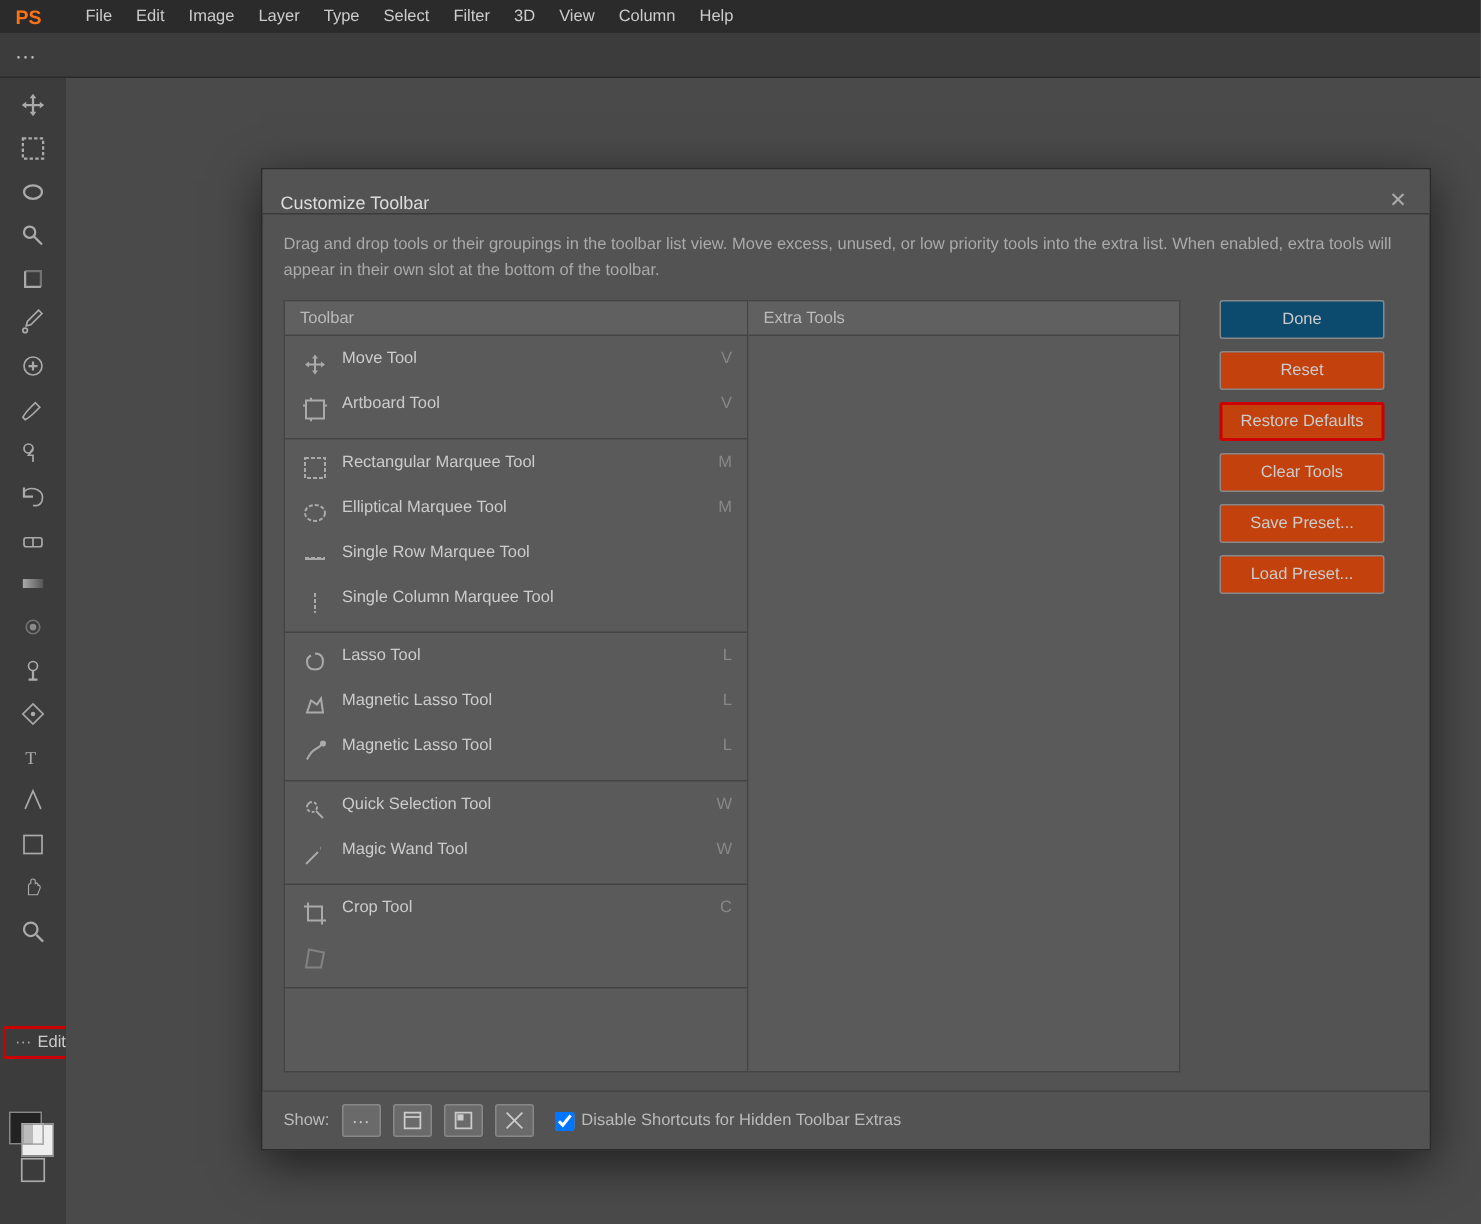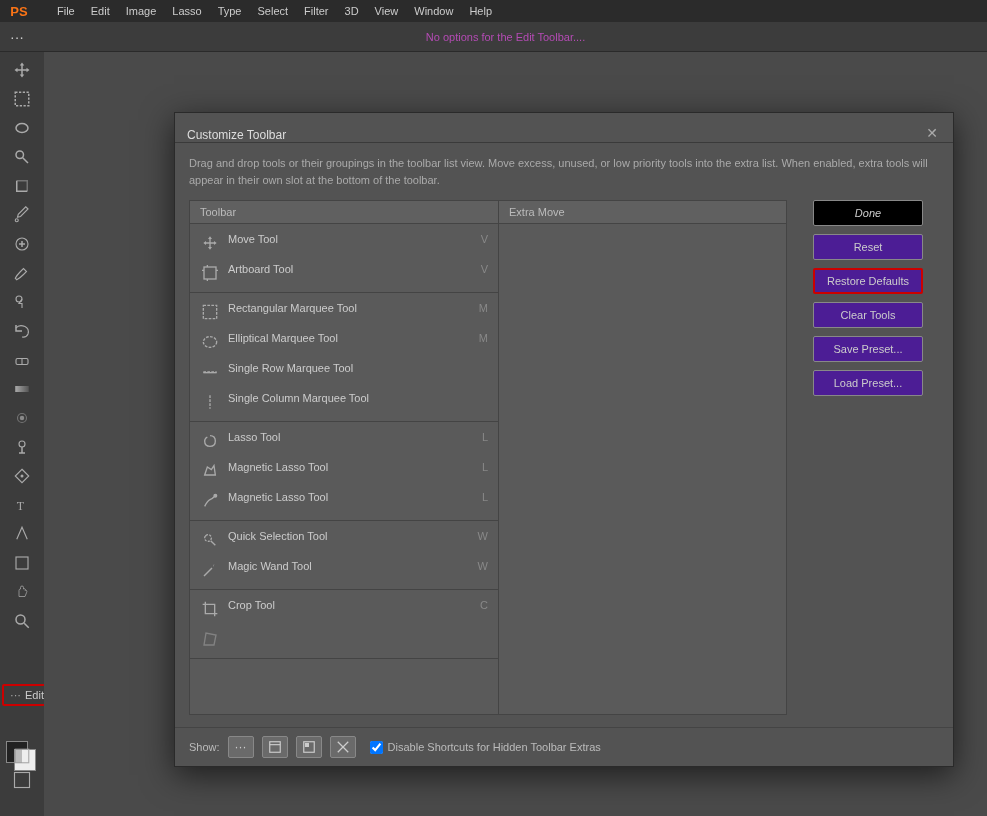--- a/index.html
+++ b/index.html
@@ -236,33 +236,32 @@
     
     .btn-panel {
       display: flex;
       flex-direction: column;
       gap: 8px;
       padding-top: 0;
     }
     .btn-ps {
       width: 110px;
       height: 26px;
-      background: #4c1d95;
+      background: #c2410c;
       border: 1px solid #888;
       color: #ccc;
       font-size: 11px;
       cursor: pointer;
       border-radius: 2px;
       display: flex;
       align-items: center;
       justify-content: center;
     }
     .btn-ps.primary {
-      background: #000000;
-      font-style: italic;
+      background: #0c4a6e;
     }
     .btn-ps.restore-defaults {
       border: 2px solid #cc0000;
     }
 
     
     .dialog-footer {
       display: flex;
       align-items: center;
       padding: 8px 14px;
@@ -297,33 +296,32 @@
     .footer-checkbox label { font-size: 11px; color: #bbb; cursor: pointer; }
   </style>
 </head>
 <body>
 
 <div class="menu-bar">
   <div class="ps-logo">PS</div>
   <div class="menu-item">File</div>
   <div class="menu-item">Edit</div>
   <div class="menu-item">Image</div>
-  <div class="menu-item">Lasso</div>
+  <div class="menu-item">Layer</div>
   <div class="menu-item">Type</div>
   <div class="menu-item">Select</div>
   <div class="menu-item">Filter</div>
   <div class="menu-item">3D</div>
   <div class="menu-item">View</div>
-  <div class="menu-item">Window</div>
+  <div class="menu-item">Column</div>
   <div class="menu-item">Help</div>
 </div>
 
 <div class="options-bar">
   <span class="dots-btn">···</span>
-  <span class="options-center-text">No options for the Edit Toolbar....</span>
 </div>
 
 <div class="left-toolbar">
 
   <div class="tool-btn">
     <svg viewBox="0 0 24 24" xmlns="http://www.w3.org/2000/svg">
         <path d="M12 2l-3 4h2v5H6V9l-4 3 4 3v-2h5v5H9l3 4 3-4h-2v-5h5v2l4-3-4-3v2h-5V6h2z" fill="#aaa"></path>
       </svg>
   </div>
 
@@ -641,21 +639,21 @@
                         <path d="M3 21 L6 3 L21 6 L18 21 Z"></path>
                       </svg>
                   </div>
                   <span class="tool-name"></span>
                 </div>
               </div>
             </div>
           </div>
 
           <div class="col-extra">
-            <div class="col-header">Extra Move</div>
+            <div class="col-header">Extra Tools</div>
 
           </div>
         </div>
 
         <div class="col-buttons">
           <div class="btn-panel">
             <button class="btn-ps primary">Done</button>
             <button class="btn-ps">Reset</button>
             <button class="btn-ps restore-defaults">Restore Defaults</button>
             <button class="btn-ps">Clear Tools</button>

